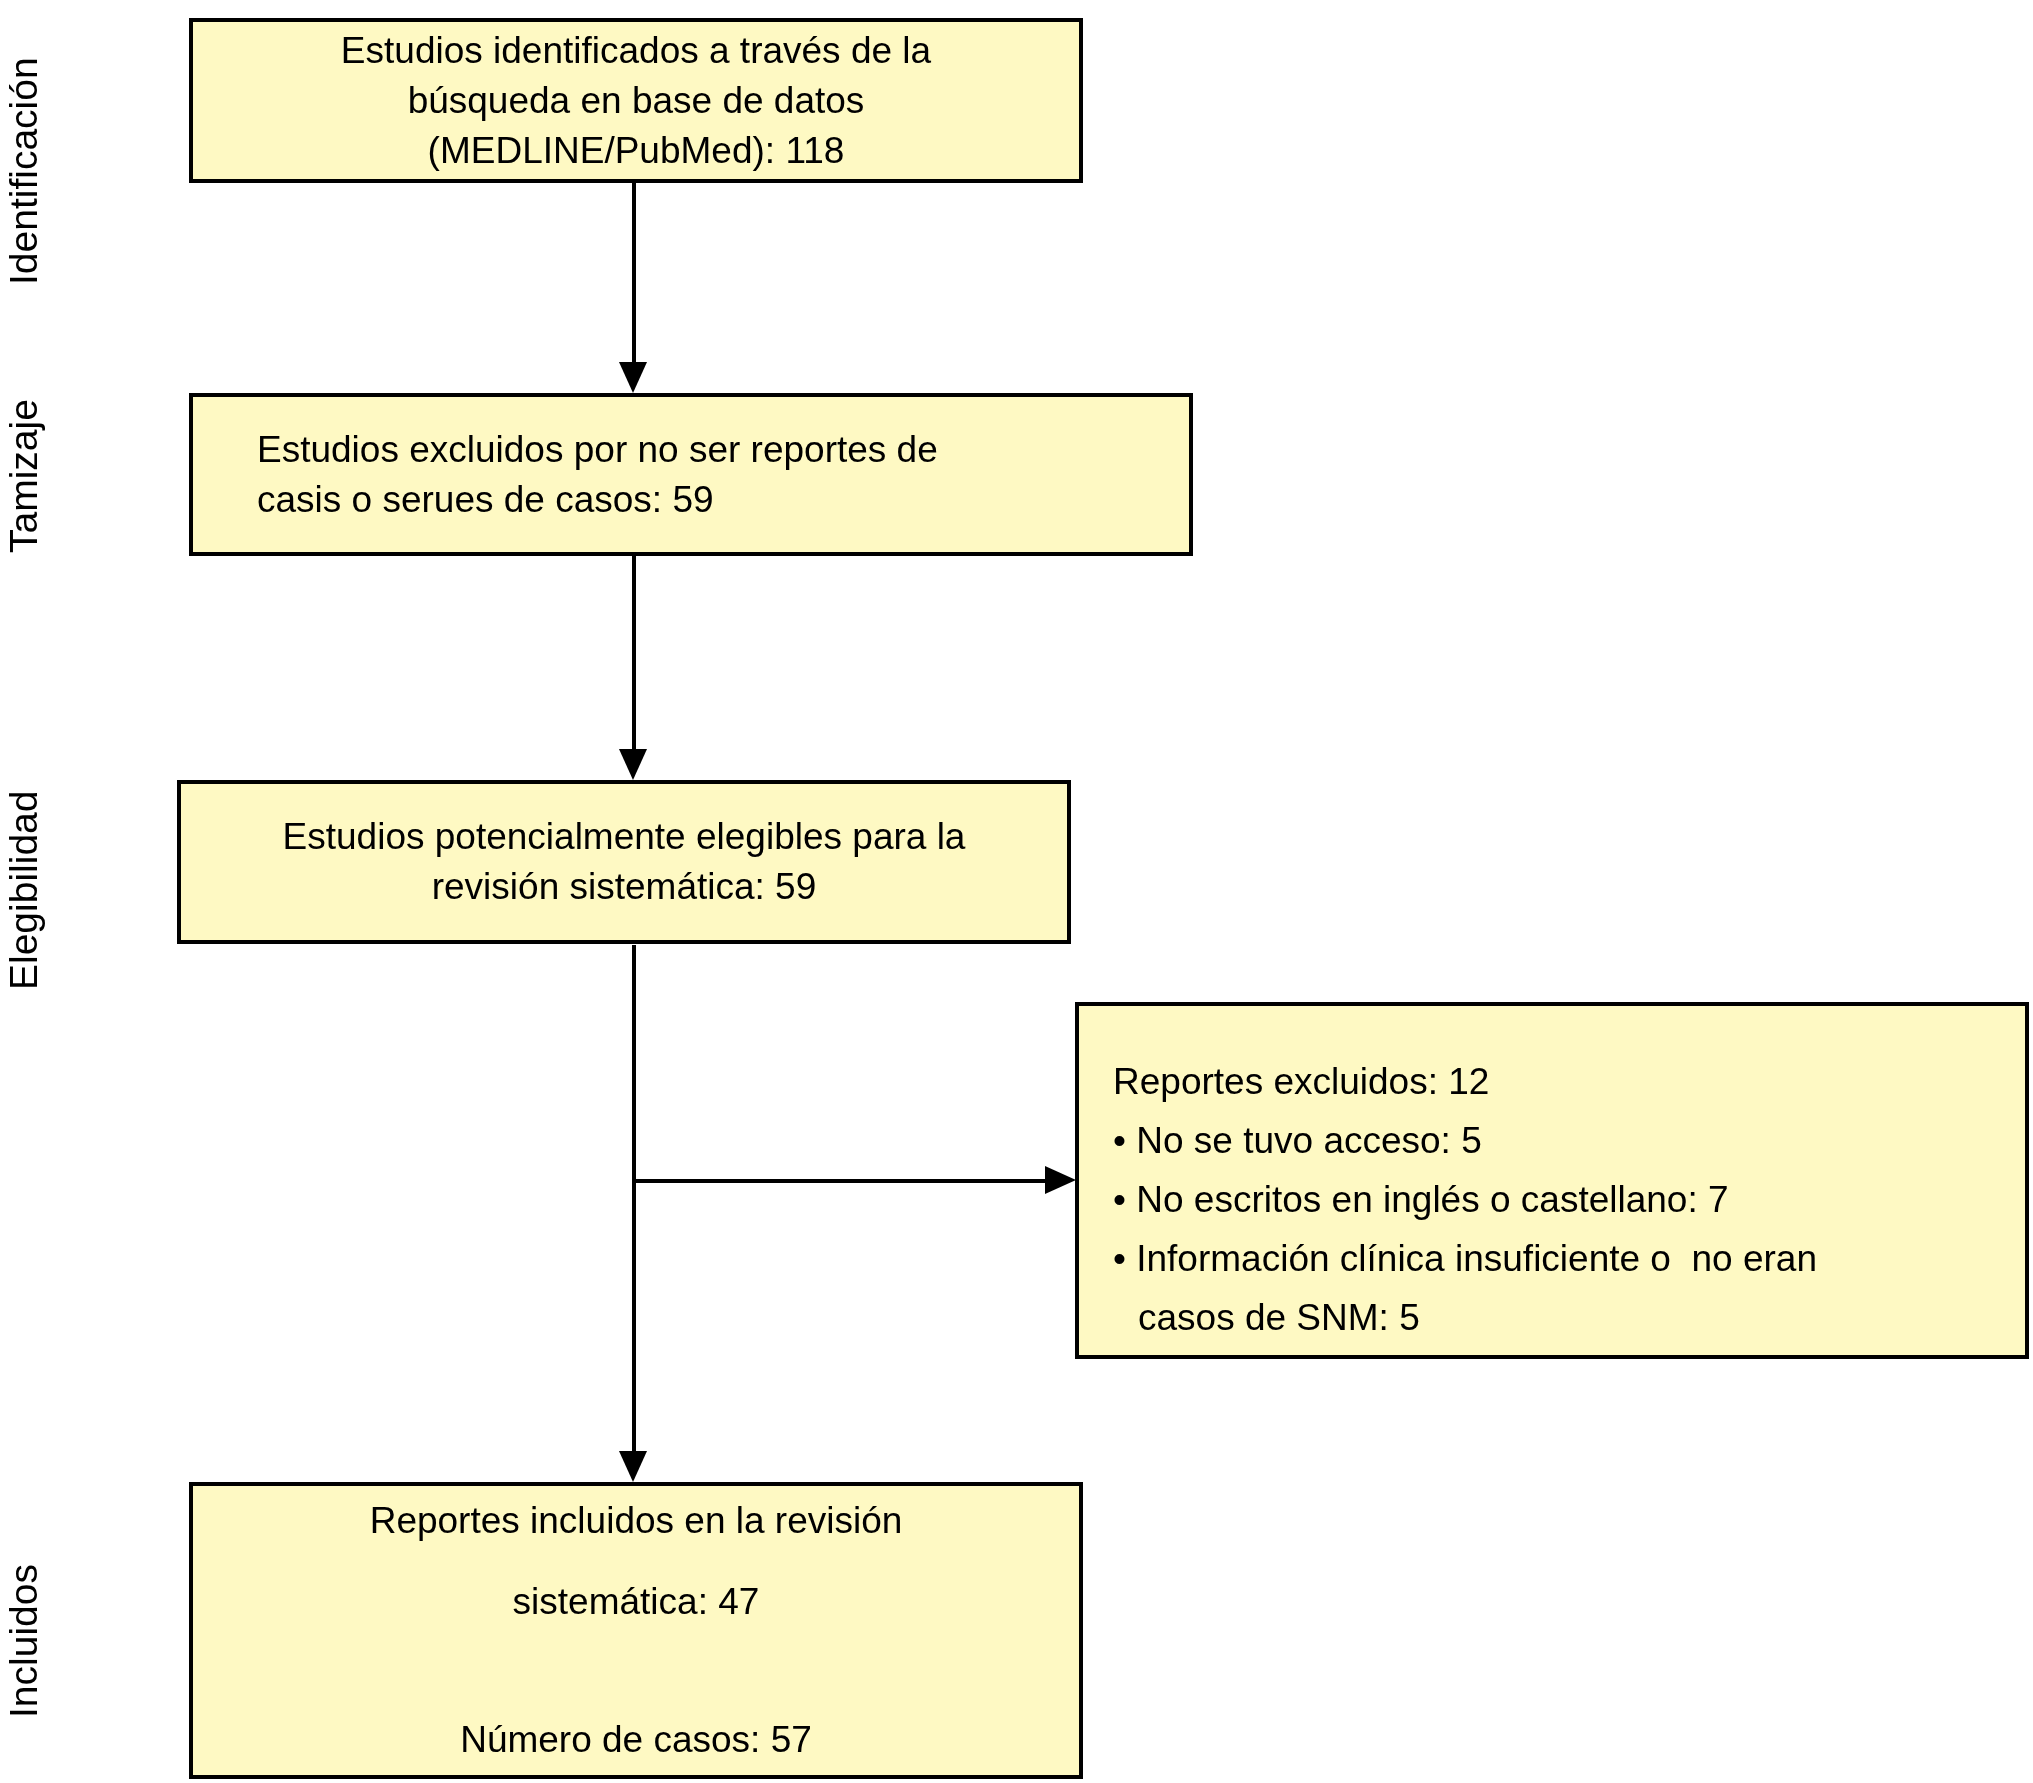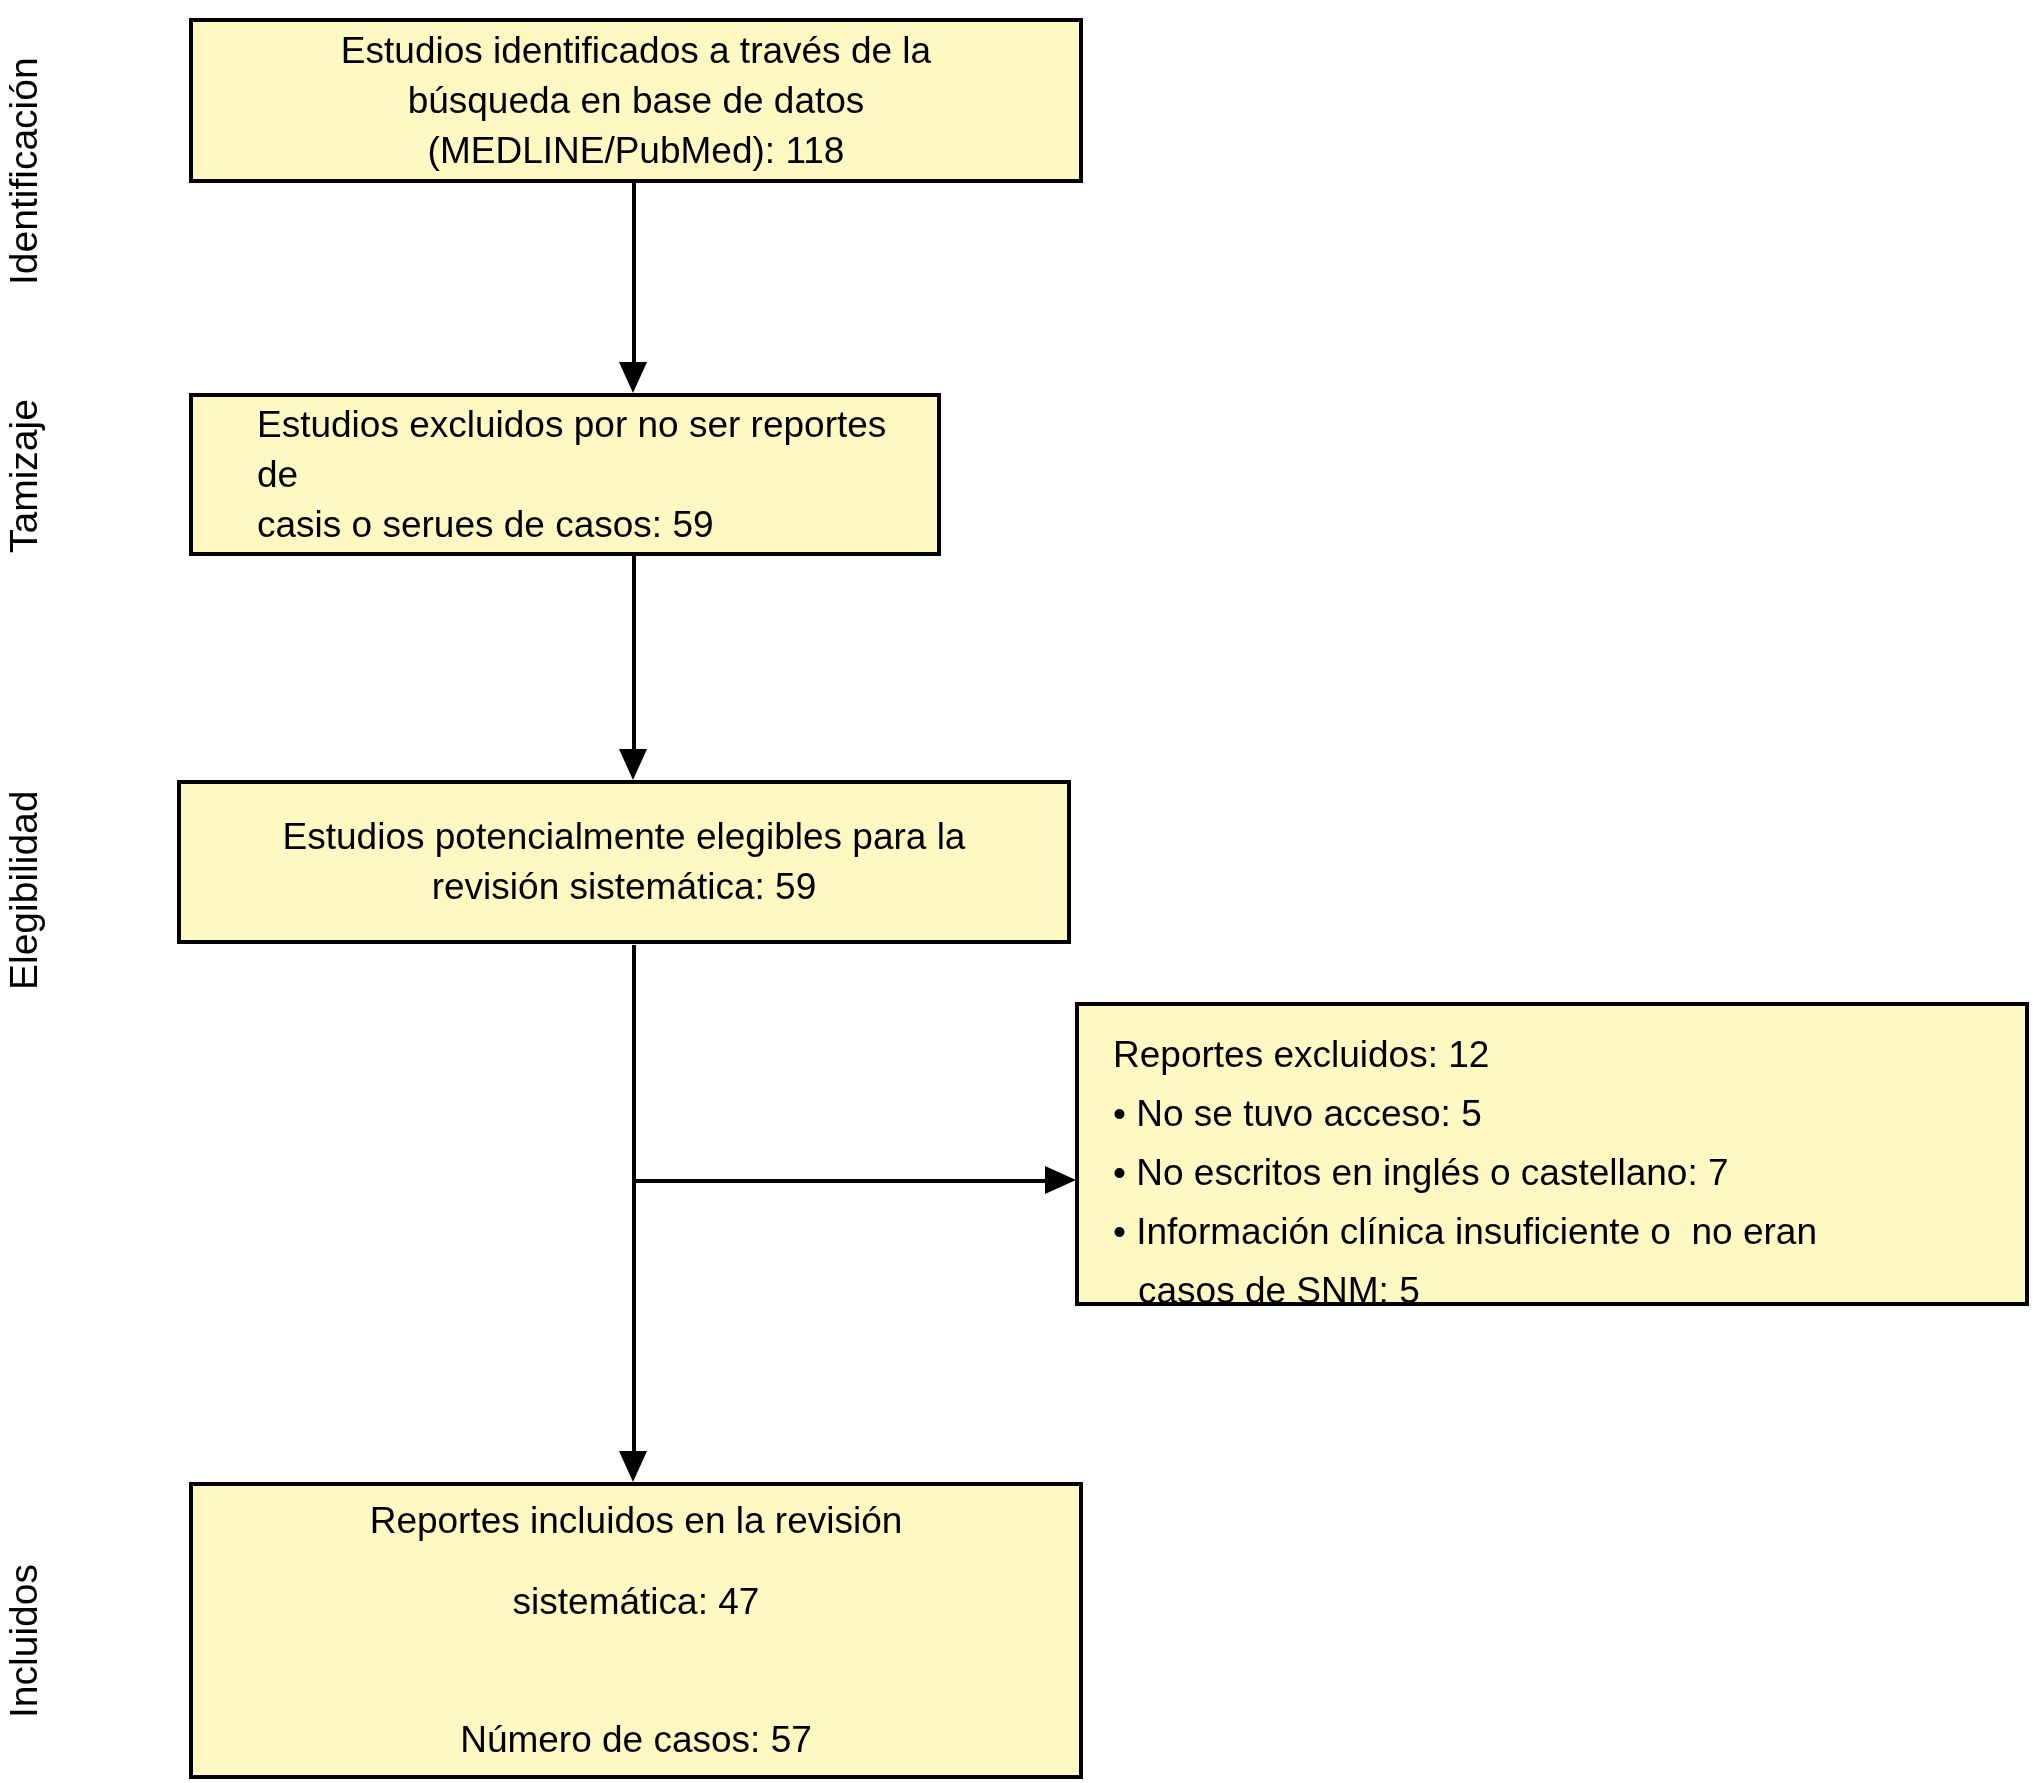--- a/index.html
+++ b/index.html
@@ -42,29 +42,29 @@
     font-size: 37px;
     line-height: 50px;
   }
   .fbox .line { white-space: pre-wrap; }
 
   .box-identified {
     left: 189px; top: 18px; width: 894px; height: 165px;
     text-align: center;
   }
   .box-excluded-screening {
-    left: 189px; top: 393px; width: 752px; height: 163px;
+    left: 189px; top: 393px; width: 1004px; height: 163px;
     text-align: left; padding-left: 64px; padding-right: 24.4px;
   }
   .box-eligible {
     left: 177px; top: 780px; width: 894px; height: 164px;
     text-align: center;
   }
   .box-excluded-reports {
-    left: 1075px; top: 1002px; width: 954px; height: 304px;
+    left: 1075px; top: 1002px; width: 954px; height: 357px;
     text-align: left; padding-left: 34px; padding-right: 24.4px; padding-top: 37px;
     line-height: 59px;
   }
   .box-excluded-reports .cont { margin-left: 25px; }
   .box-included {
     left: 189px; top: 1482px; width: 894px; height: 297px;
     text-align: center;
     gap: 31px;
   }
   .box-included .gap-line { margin-top: 57px; }

